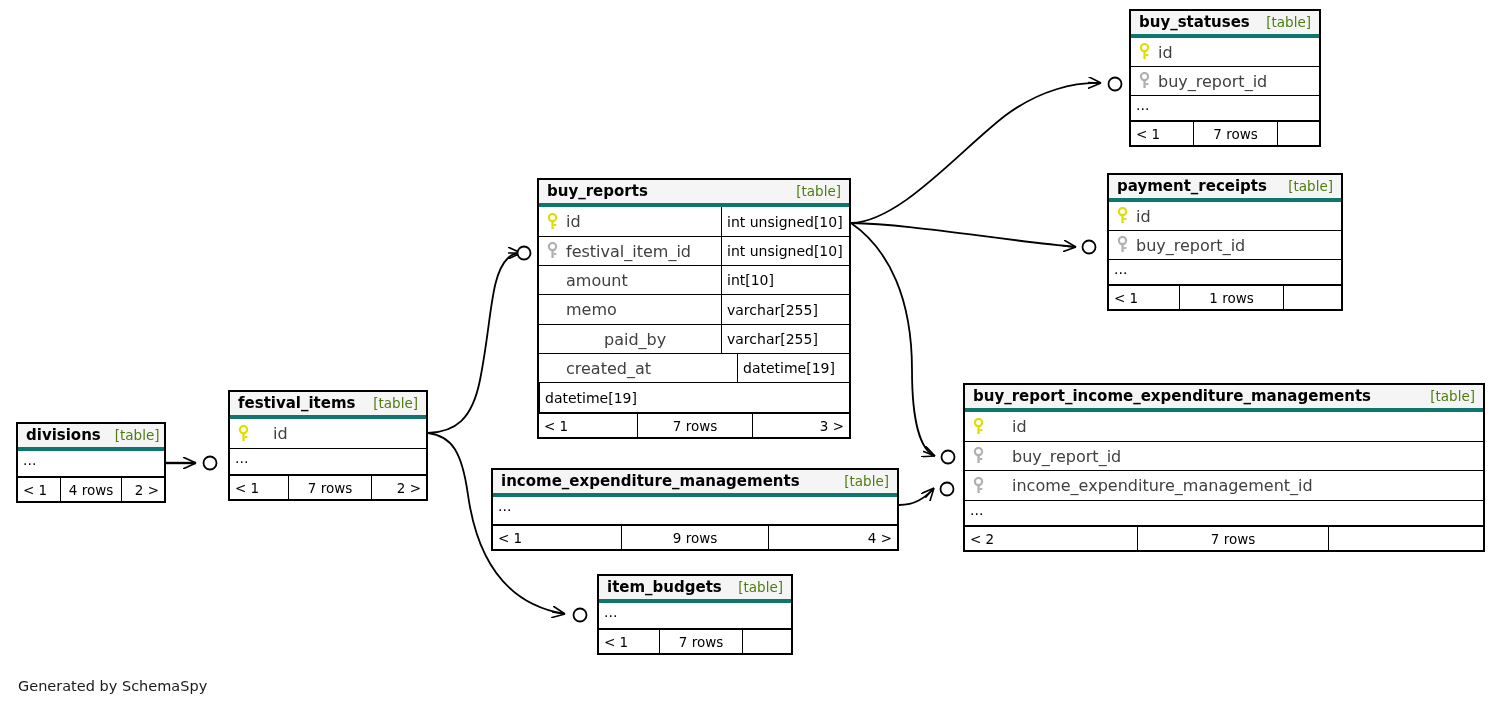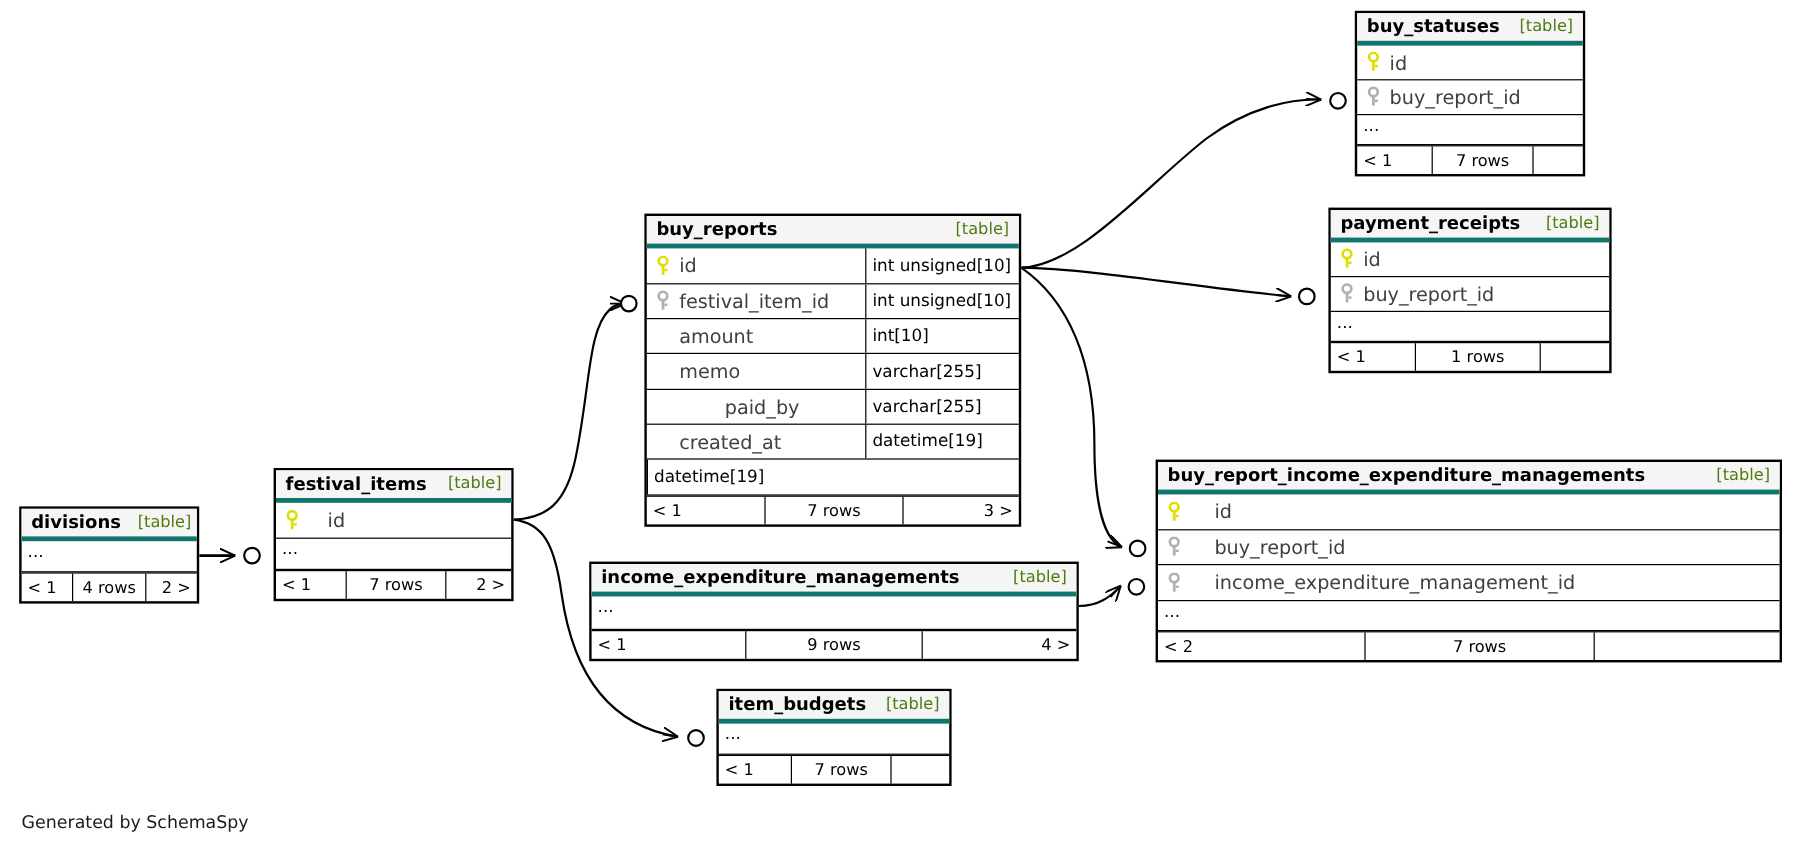--- a/index.html
+++ b/index.html
@@ -302,21 +302,21 @@
     </div>
 
     <div class="col-row" style="height:29px;">
       <div class="col-left" style="width:182px; flex:0 0 182px;padding-left:44px;">
         <span class="keyicon blank"></span>
         <span class="col-name">paid_by</span>
       </div>
       <div class="col-type" style="flex:1;">varchar[255]</div>
     </div>
 
-    <div class="col-row" style="height:29px;">
+    <div class="col-row" style="height:29px;gap:16px;">
       <div class="col-left" style="width:182px; flex:0 0 182px;">
         <span class="keyicon blank"></span>
         <span class="col-name">created_at</span>
       </div>
       <div class="col-type" style="flex:1;">datetime[19]</div>
     </div>
 
     <div class="col-row" style="height:30px;">
       <div class="col-type" style="flex:1;">datetime[19]</div>
     </div>

